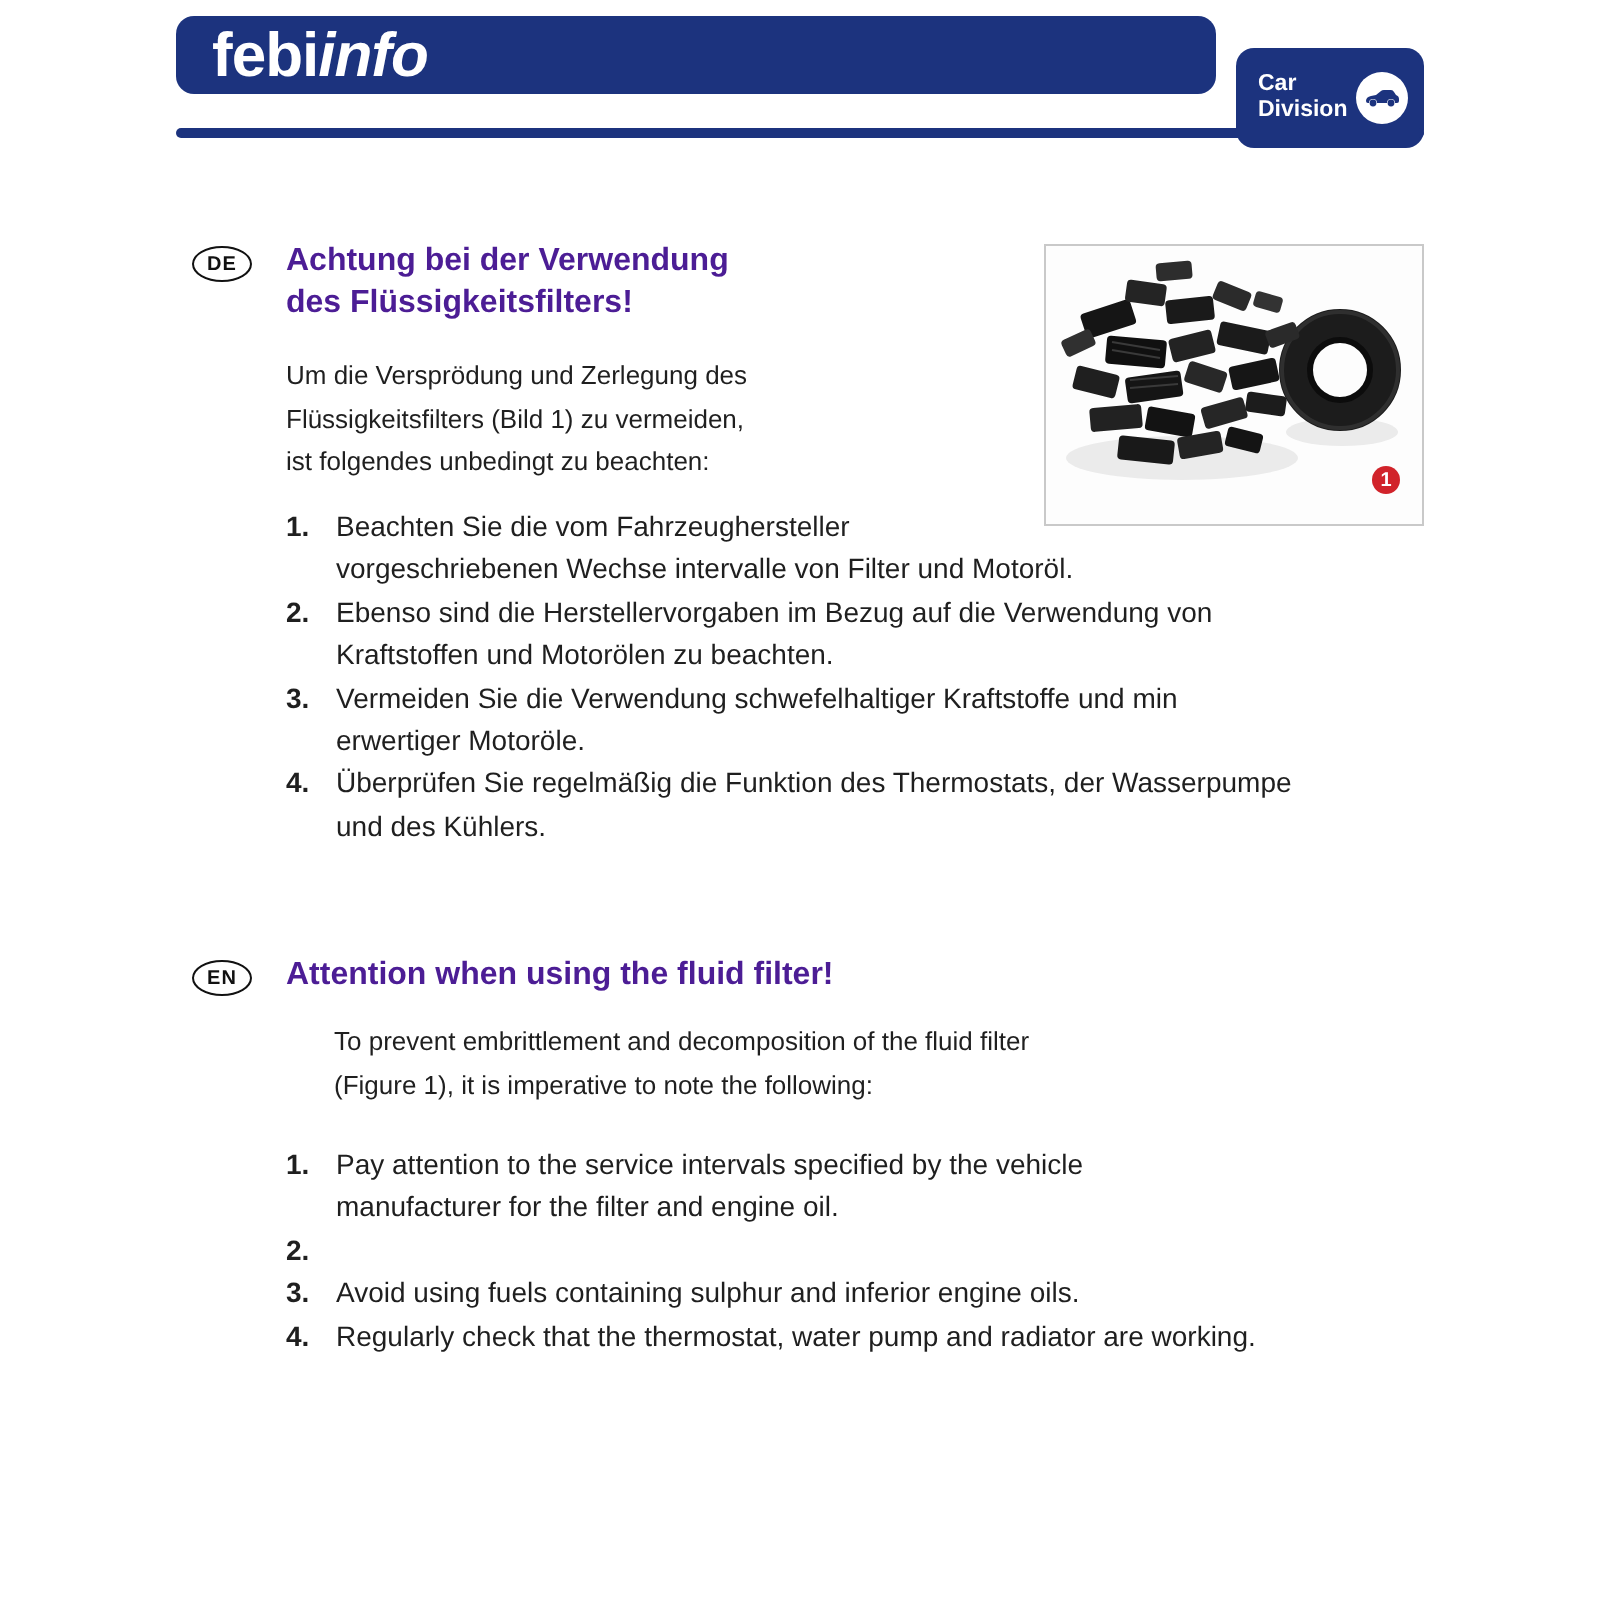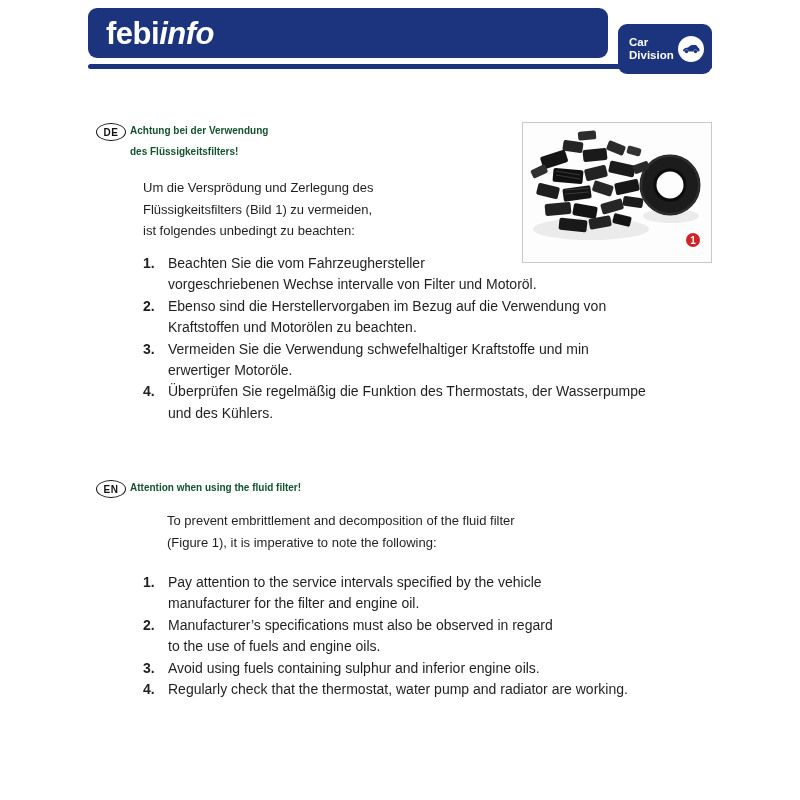--- a/index.html
+++ b/index.html
@@ -2,21 +2,21 @@
 <html><head>
 <meta charset="utf-8">
 <style>
   html,body{margin:0;padding:0;background:#fff;}
   .page{
     position:relative;width:800px;height:800px;background:#ffffff;
     font-family:"Liberation Sans",sans-serif;color:#1f1f1f;overflow:hidden;
   }
   
   .header-bar{
-    position:absolute;left:88px;top:8px;width:520px;height:50px;
+    position:absolute;left:88px;top:8px;width:520px;height:39px;
     background:#1c337e;border-radius:9px;
     display:flex;align-items:center;padding-left:18px;box-sizing:border-box;
   }
   .logo{color:#fff;font-size:31px;font-weight:bold;letter-spacing:-0.5px;line-height:1;}
   .logo .info{font-style:italic;}
   .division-box{
     position:absolute;left:618px;top:24px;width:94px;height:50px;
     background:#1c337e;border-radius:9px;box-sizing:border-box;
     display:flex;align-items:center;justify-content:space-between;padding:0 8px 0 11px;
   }
@@ -27,22 +27,22 @@
     position:absolute;left:88px;top:64px;width:624px;height:5px;
     border-radius:3px;background:#1c337e;
   }
   
   .lang-badge{
     position:absolute;width:28px;height:16px;border:1.6px solid #111;border-radius:50%;
     display:flex;align-items:center;justify-content:center;
     font-size:10px;font-weight:bold;letter-spacing:0.5px;color:#111;background:#fff;
   }
   
-  .title{position:absolute;left:130px;font-size:10px;font-weight:bold;
-    line-height:21px;white-space:pre-line;color:#14532d;}
+  .title{position:absolute;left:143px;font-size:16px;font-weight:bold;
+    line-height:21px;white-space:pre-line;color:#4c1d95;}
   .para{position:absolute;left:143px;font-size:13px;line-height:21.5px;white-space:pre-line;}
   .list{position:absolute;left:143px;font-size:14px;line-height:21.4px;}
   .li{display:flex;}
   .li .num{width:25px;font-weight:bold;flex:none;}
   .li .txt{white-space:pre-line;}
   
   .figure{
     position:absolute;left:522px;top:122px;width:190px;height:141px;
     background:#fff;border:1px solid #c9c9c9;box-sizing:border-box;
   }
@@ -155,22 +155,20 @@
 (Figure 1), it is imperative to note the following:</div>
 
   <div class="list" style="top:572px;">
     <div class="li">
       <span class="num">1.</span>
       <span class="txt">Pay attention to the service intervals specified by the vehicle
 manufacturer for the filter and engine oil.</span>
     </div>
     <div class="li">
       <span class="num">2.</span>
-      <span class="txt">Manufacturer’s specifications must also be observed in regard
-to the use of fuels and engine oils.</span>
     </div>
     <div class="li">
       <span class="num">3.</span>
       <span class="txt">Avoid using fuels containing sulphur and inferior engine oils.</span>
     </div>
     <div class="li">
       <span class="num">4.</span>
       <span class="txt">Regularly check that the thermostat, water pump and radiator are working.</span>
     </div>
   </div>

